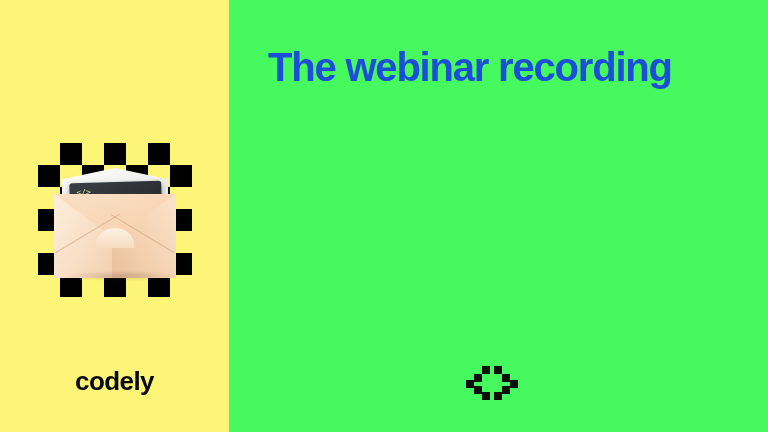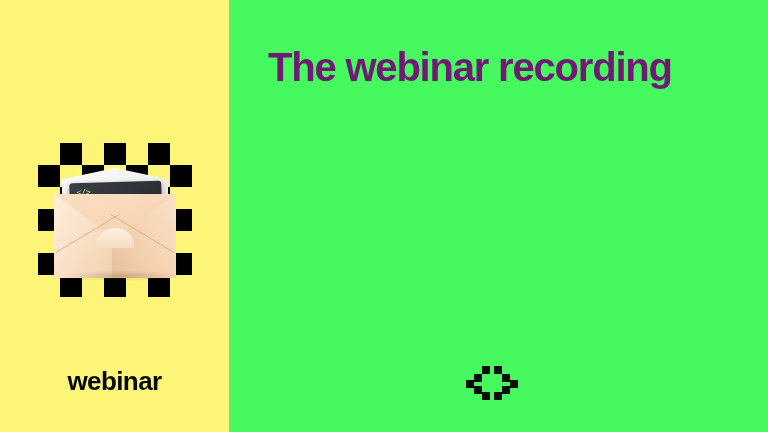--- a/index.html
+++ b/index.html
@@ -159,21 +159,21 @@
   }
   .headline {
     position: absolute;
     left: 39px;
     top: 42px;
     width: 470px;
     font-size: 40px;
     font-weight: 700;
     line-height: 51px;
     letter-spacing: -1.2px;
-    color: #701a75;
+    color: #1d4ed8;
   }
   .headline .hl-line { display: block; white-space: nowrap; }
 
   
   .brace-icon {
     position: absolute;
     left: 242px;
     top: 366px;
     width: 42px;
     height: 34px;
@@ -239,21 +239,21 @@
         <div class="env-back"></div>
         <div class="env-flap-l"></div>
         <div class="env-flap-r"></div>
         <div class="env-center"></div>
         <div class="env-seam-l"></div>
         <div class="env-seam-r"></div>
         <div class="env-shadow"></div>
       </div>
     </div>
 
-    <div class="wordmark">webinar</div>
+    <div class="wordmark">codely</div>
   </div>
 
   <div class="panel-right">
 
     <div class="headline">
       <span class="hl-line">The webinar recording</span>
     </div>
 
     <div class="brace-icon">
 

